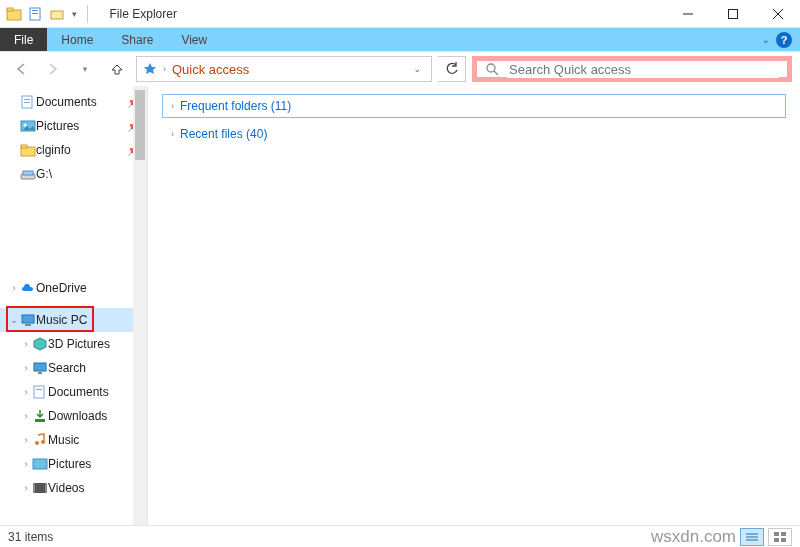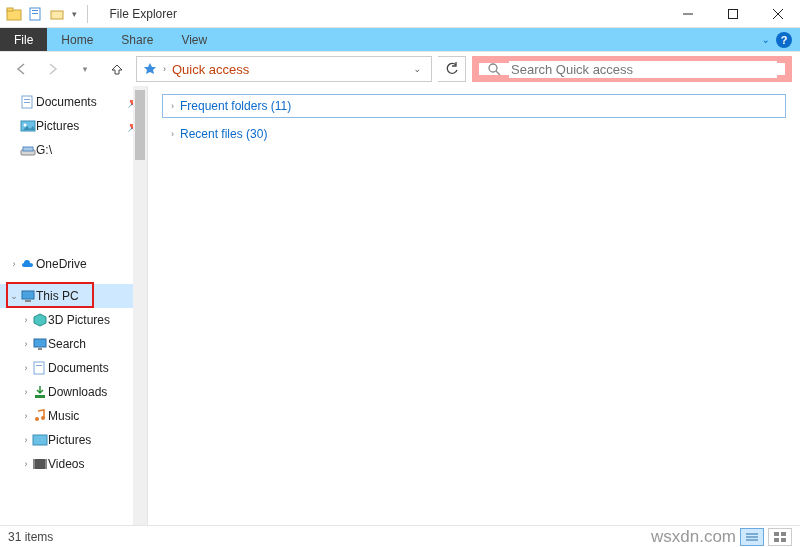--- a/index.html
+++ b/index.html
@@ -17,21 +17,21 @@
   .menubar .right { margin-left:auto; display:flex; align-items:center; gap:6px; padding-right:8px;}
   .help-icon { width:16px; height:16px; border-radius:50%; background:#0b6bcb; color:#fff; display:flex; align-items:center; justify-content:center; font-weight:bold; font-size:11px;}
   .addr-row { height:34px; display:flex; align-items:center; gap:6px; padding:4px 8px;}
   .nav-btn { width:26px; height:26px; display:flex; align-items:center; justify-content:center; color:#888; }
   .nav-btn.active { color:#222;}
   .addr-bar { flex:1; height:26px; border:1px solid #ccc; display:flex; align-items:center; padding:0 6px; gap:6px; }
   .addr-bar .crumb { color:#c2410c; font-size:13px;}
   .addr-bar .spacer { flex:1;}
   .addr-bar .drop { color:#555; padding:0 4px;}
   .refresh-btn { width:28px; height:26px; border:1px solid #ccc; border-left:none; display:flex; align-items:center; justify-content:center;}
-  .search-box { width:320px; height:26px; border:7px solid #fca5a5; display:flex; align-items:center; padding:0 8px; gap:8px; color:#888;}
+  .search-box { width:320px; height:26px; border:5px solid #fca5a5; display:flex; align-items:center; padding:0 8px; gap:8px; color:#888;}
   .search-box input { border:none; outline:none; flex:1; font-size:13px; color:#444;}
   .main { display:flex; height:calc(547px - 28px - 24px - 34px - 22px); }
   .sidebar { width:148px; border-right:1px solid #e5e5e5; overflow:hidden; position:relative; padding-top:4px;}
   .tree-item { height:24px; display:flex; align-items:center; padding-left:8px; font-size:12px; color:#222; position:relative;}
   .tree-item .exp { width:12px; color:#777; text-align:center; font-size:9px;}
   .tree-item .tree-icon { width:16px; height:16px; display:flex; align-items:center; justify-content:center;}
   .tree-item .pin { color:#666; font-size:11px; margin-left:auto; margin-right:6px;}
   .tree-item.selected { background:#cde8ff;}
   .red-box { border:2px solid #e21b1b; position:absolute; }
   .sidebar-scroll { position:absolute; top:0; right:0; width:14px; height:100%; background:#f0f0f0;}
@@ -177,20 +177,31 @@
             <path d="M3 12 L7 8 L10 11 L13 8 L15 12" fill="#3a8fb7"></path>
           </svg>
         </span>
       <span>Pictures</span>
       <span class="pin">📌</span>
     </div>
     <div class="tree-item">
       <span class="exp"></span>
       <span class="tree-icon">
           <svg width="16" height="16">
+            <rect x="1" y="5" width="14" height="9" fill="#ffd86b" stroke="#c9a23a"></rect>
+            <rect x="1" y="3" width="6" height="3" fill="#ffd86b" stroke="#c9a23a"></rect>
+          </svg>
+        </span>
+      <span>clginfo</span>
+      <span class="pin">📌</span>
+    </div>
+    <div class="tree-item">
+      <span class="exp"></span>
+      <span class="tree-icon">
+          <svg width="16" height="16">
             <rect x="1" y="8" width="14" height="5" rx="1" fill="#d7d7d7" stroke="#888"></rect>
             <rect x="3" y="5" width="10" height="4" fill="#a8c8e8" stroke="#5a8cc0"></rect>
           </svg>
         </span>
       <span>G:\</span>
     </div>
 
     <div style="height:90px;"></div>
 
     <div class="tree-item">
@@ -207,21 +218,21 @@
 
     <div style="position:relative;">
       <div class="tree-item selected">
         <span class="exp">⌄</span>
         <span class="tree-icon">
             <svg width="16" height="16">
               <rect x="2" y="3" width="12" height="8" fill="#4aa3e0" stroke="#2a6fa5"></rect>
               <rect x="5" y="12" width="6" height="2" fill="#888"></rect>
             </svg>
           </span>
-        <span>This PC</span>
+        <span>Music PC</span>
       </div>
       <div class="red-box" style="left:6px; top:-2px; width:88px; height:26px;"></div>
     </div>
 
     <div class="tree-item" style="padding-left:20px;">
       <span class="exp">›</span>
       <span class="tree-icon">
           <svg width="16" height="16">
             <path d="M8 2 L14 5 L14 11 L8 14 L2 11 L2 5 Z" fill="#4ec5c1" stroke="#2a8f8b"></path>
           </svg>
@@ -295,21 +306,21 @@
       </div>
   </div>
 
   <div class="content">
     <div class="group">
       <span class="chev">›</span>
       <span><span>Frequent folders</span> (<span>11</span>)</span>
     </div>
     <div class="group plain">
       <span class="chev">›</span>
-      <span><span>Recent files</span> (<span>30</span>)</span>
+      <span><span>Recent files</span> (<span>40</span>)</span>
     </div>
   </div>
 </div>
 
 <div class="statusbar">
   <span>31 items</span>
   <span class="watermark">wsxdn.com</span>
   <div class="view-btn active">
       <svg width="12" height="10">
         <line x1="0" y1="2" x2="12" y2="2" stroke="#2a6fa5"></line>

